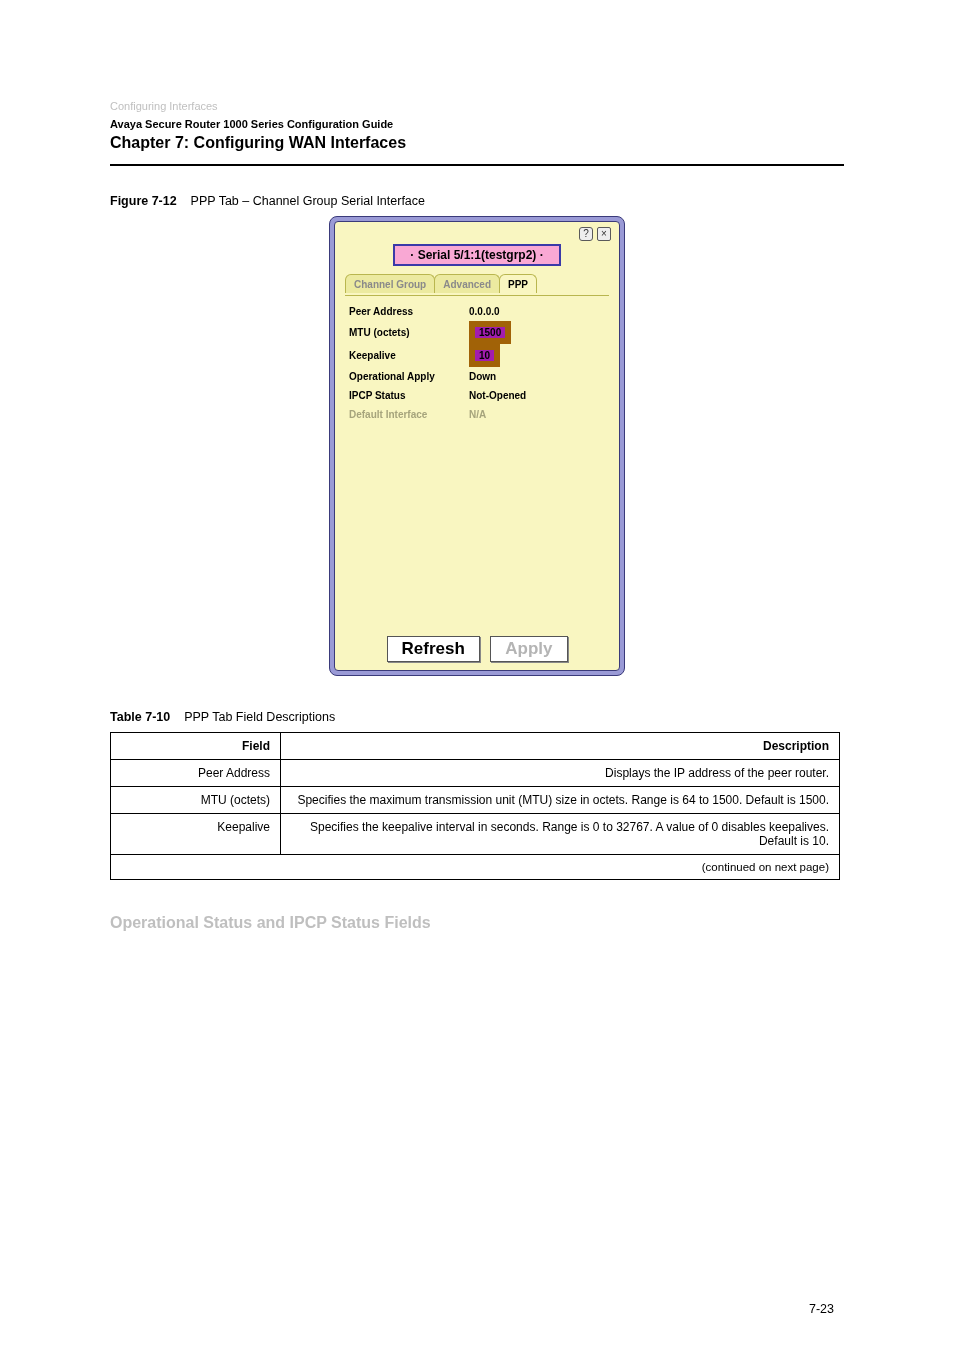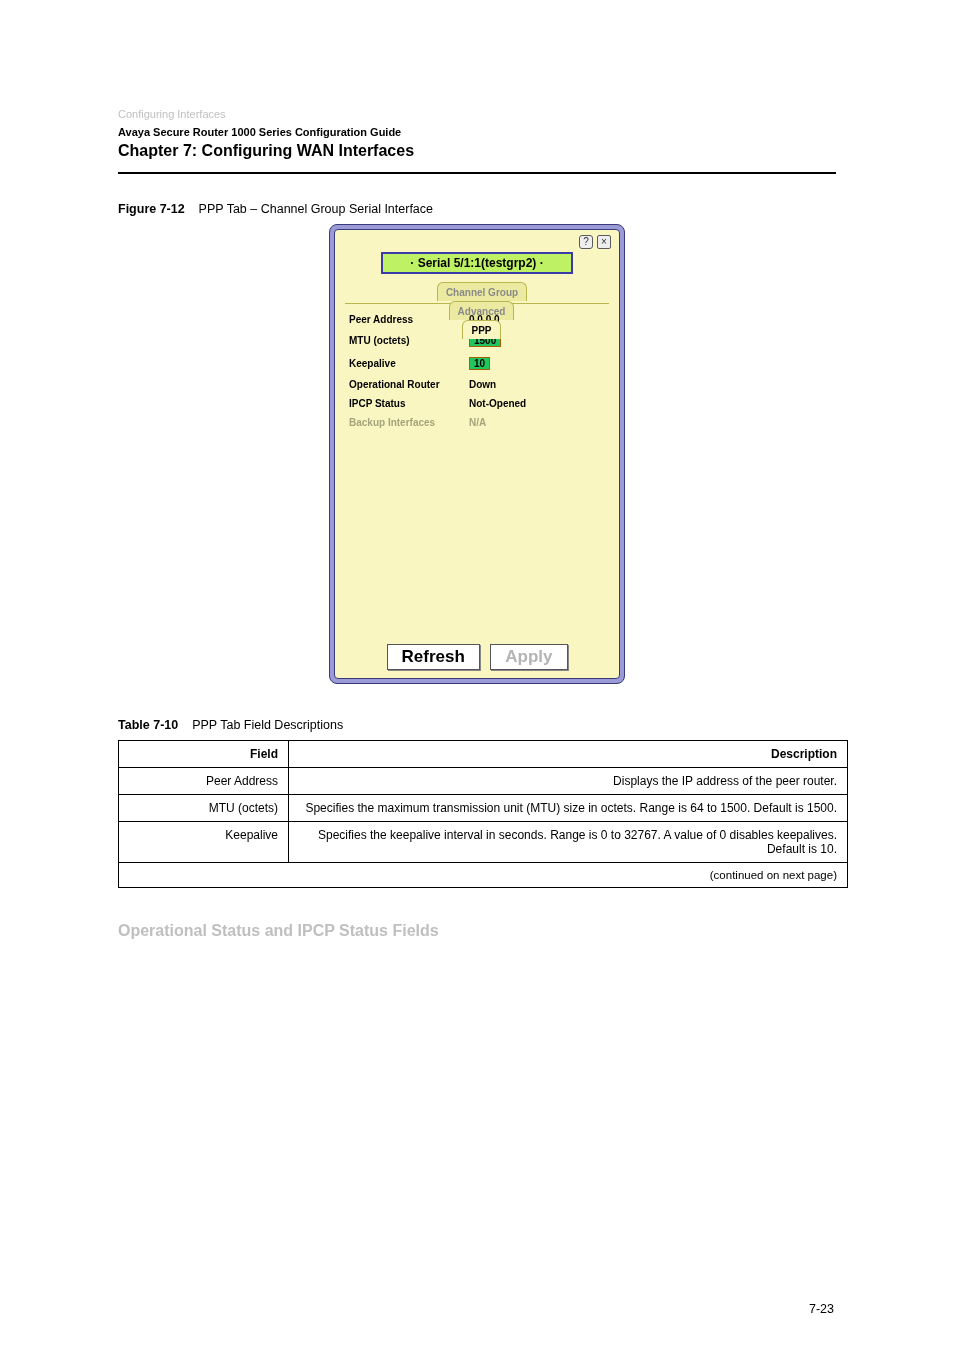--- a/index.html
+++ b/index.html
@@ -8,21 +8,21 @@
     padding: 0;
     width: 954px;
     background: #fff;
     font-family: Arial, Helvetica, sans-serif;
     color: #000;
   }
   .page {
     width: 954px;
     min-height: 1350px;
     position: relative;
-    padding: 8px;
+    padding: 0;
   }
   .header {
     padding: 100px 110px 0 110px;
   }
   .upper-text {
     font-size: 11px;
     color: #c0c0c0;
     margin: 0 0 6px 0;
   }
   .pub-title {
@@ -85,35 +85,34 @@
     line-height: 12px;
     text-align: center;
     color: #333;
     background: #eee;
   }
   .icon-help { border-radius: 3px; }
   .icon-close { border-radius: 2px; }
 
   .crumb {
     margin: 22px auto 8px auto;
-    width: 192px;
+    width: 168px;
     border: 2px solid #3a3aa8;
-    background: #bef264;
+    background: #f9a8d4;
     font-size: 12px;
     font-weight: bold;
     text-align: center;
     padding: 2px 2px;
   }
 
   .tabs-row {
     display: flex;
-    align-items: center;
+    align-items: flex-start;
     margin: 0 0 0 10px;
     height: 21px;
-    flex-direction: column;
   }
   .tab {
     font-size: 10px;
     font-weight: bold;
     padding: 4px 8px 3px 8px;
     border: 1px solid #b9b64f;
     border-bottom: none;
     border-top-left-radius: 6px;
     border-top-right-radius: 6px;
     background: #eceaa0;
@@ -143,22 +142,22 @@
     margin-bottom: 8px;
     font-size: 10px;
     font-weight: bold;
   }
   .row .lab { width: 120px; }
   .row .val { flex: 1; }
   .row.dim { color: #a6a47c; font-weight: bold; }
   .txt {
     width: 140px;
     height: 17px;
-    border: 1px solid #a16207;
-    background: #22c55e;
+    border: 6px solid #a16207;
+    background: #a21caf;
     font-size: 10px;
     font-weight: bold;
     padding: 0 4px;
     line-height: 15px;
   }
 
   .shot-buttons {
     position: absolute;
     left: 0;
     right: 0;
@@ -258,29 +257,29 @@
             </div>
             <div class="row">
               <span class="lab">MTU (octets)</span>
               <span class="val"><span class="txt">1500</span></span>
             </div>
             <div class="row">
               <span class="lab">Keepalive</span>
               <span class="val"><span class="txt">10</span></span>
             </div>
             <div class="row">
-              <span class="lab">Operational Router</span>
+              <span class="lab">Operational Apply</span>
               <span class="val">Down</span>
             </div>
             <div class="row">
               <span class="lab">IPCP Status</span>
               <span class="val">Not-Opened</span>
             </div>
             <div class="row dim">
-              <span class="lab">Backup Interfaces</span>
+              <span class="lab">Default Interface</span>
               <span class="val">N/A</span>
             </div>
           </div>
 
           <div class="shot-buttons">
             <span class="btn">Refresh</span>
             <span class="btn disabled">Apply</span>
           </div>
 
         </div>

